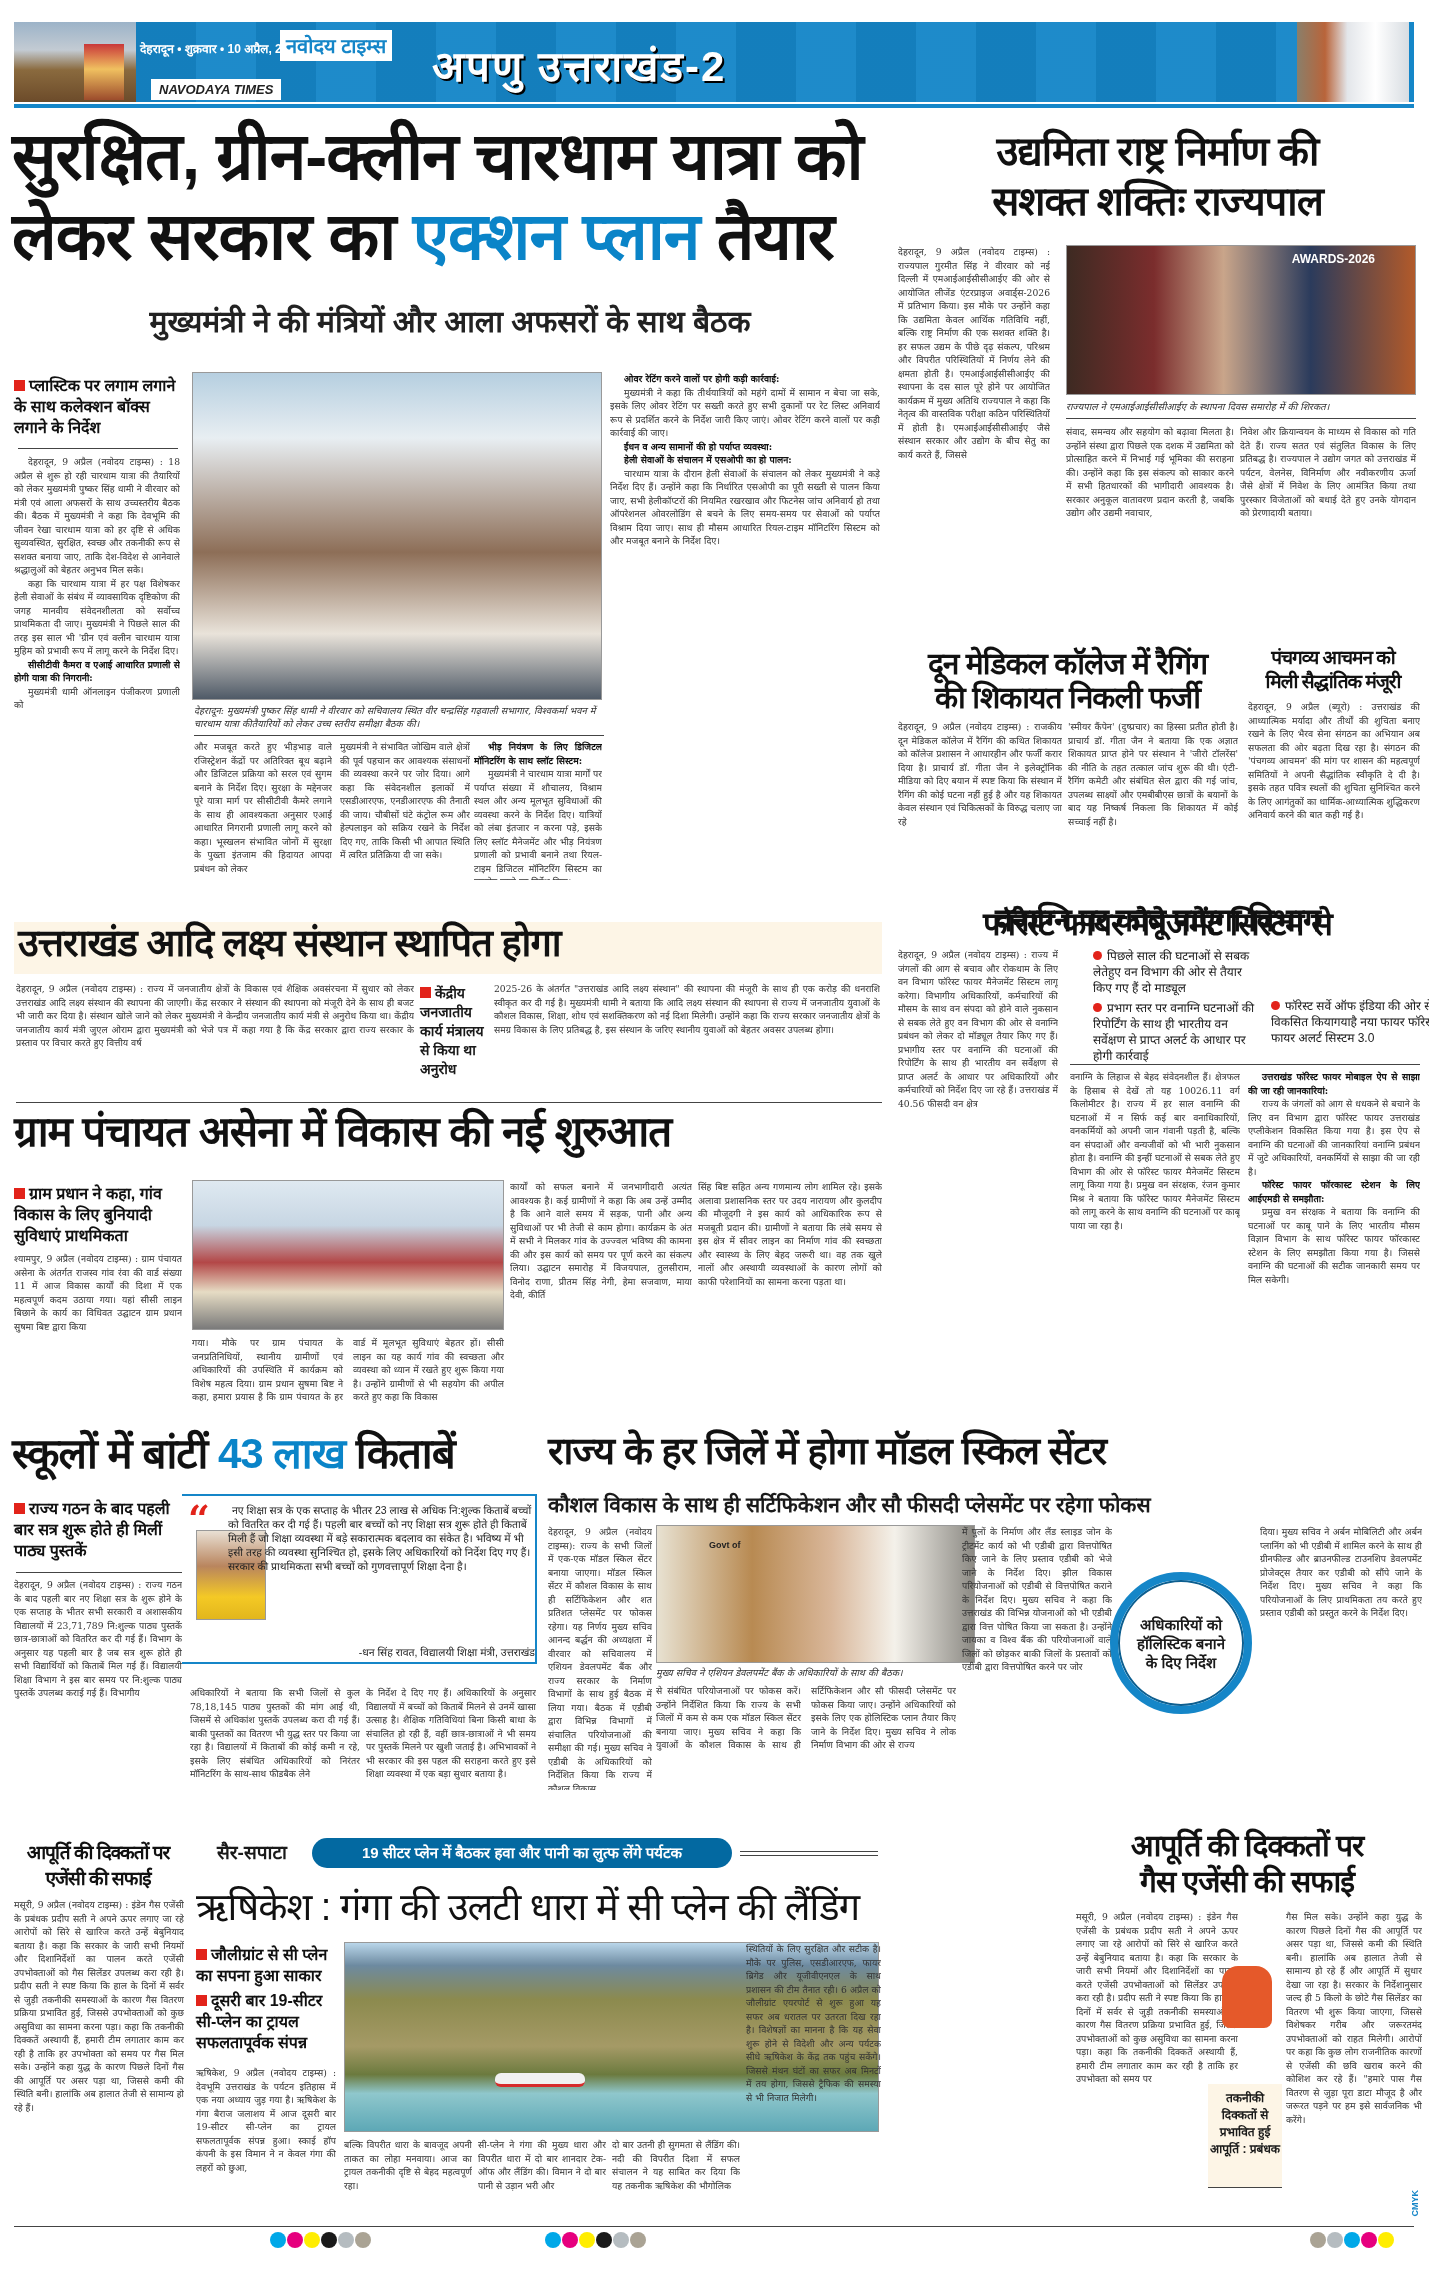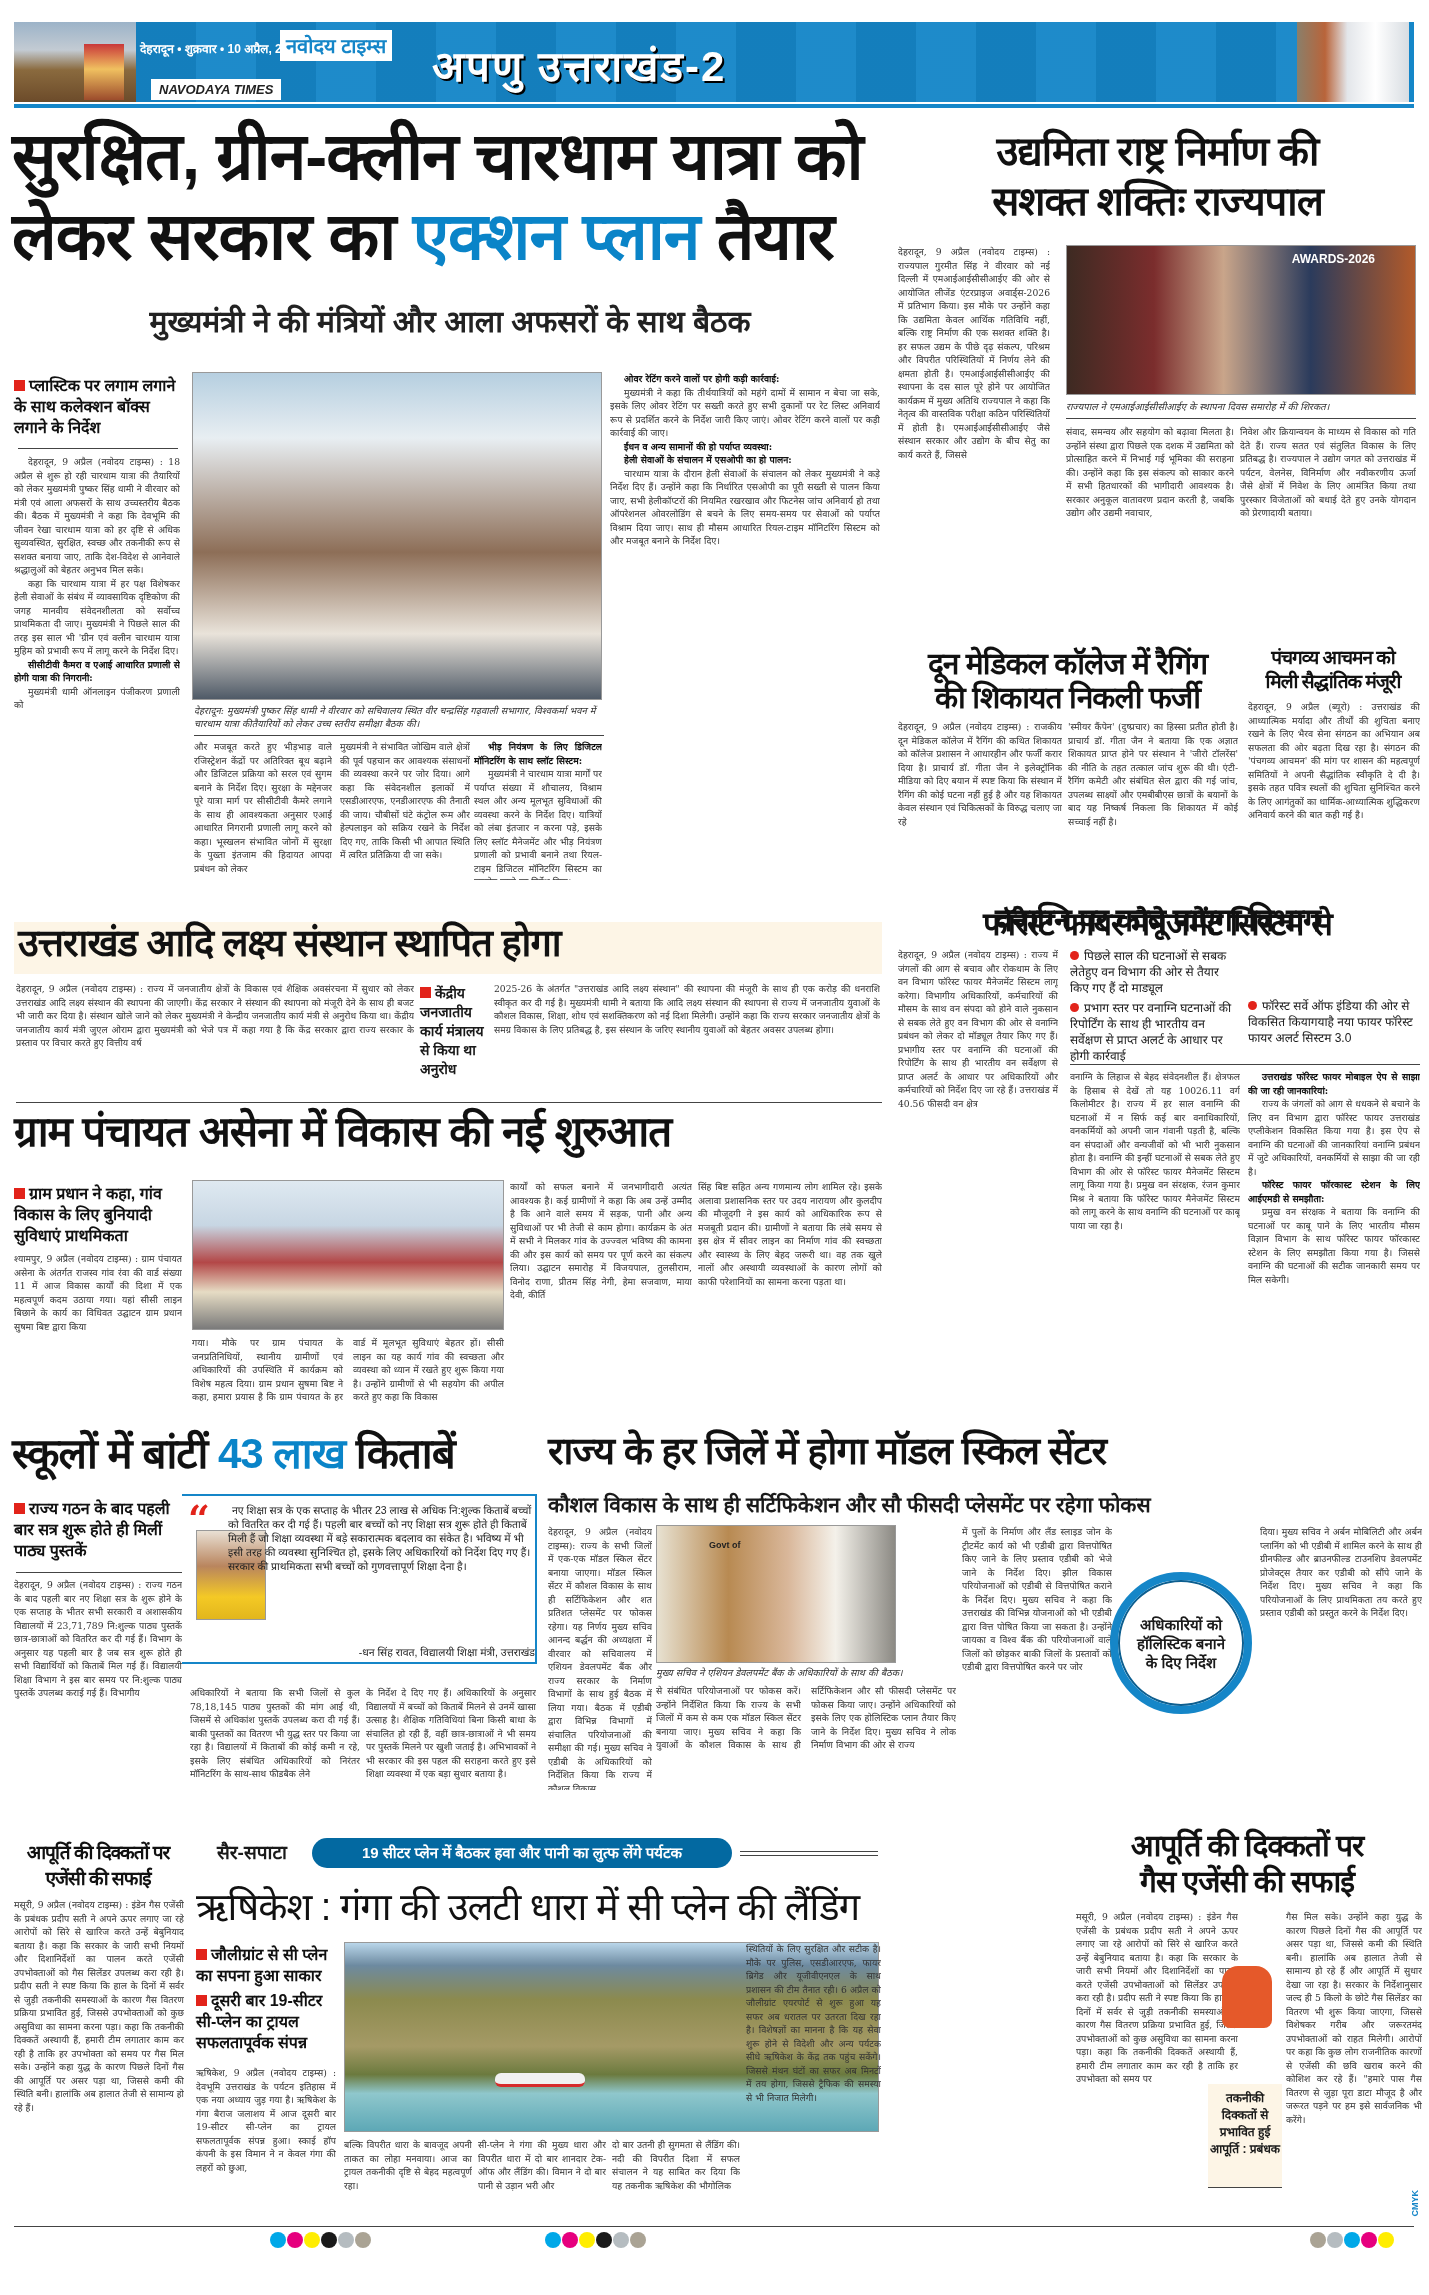--- a/index.html
+++ b/index.html
@@ -18,21 +18,21 @@
 
   .h-huge { font-family: "Liberation Sans", sans-serif; font-weight: bold; line-height: 1.05; color: #111; letter-spacing: -1px; }
   .blue { color: #0a84c8; }
   .body-text { font-family: "DejaVu Serif", serif; font-size: 9.2px; line-height: 13.5px; text-align: justify; color: #333; }
   .body-text p { text-indent: 14px; }
   .caption { font-family: "DejaVu Serif", serif; font-style: italic; font-size: 9.5px; line-height: 13px; color: #333; }
   .kicker { font-family: "Liberation Sans", sans-serif; font-weight: bold; font-size: 16px; line-height: 21px; color: #111; }
   .kicker .sq { display: inline-block; width: 11px; height: 11px; background: #e2231a; margin-right: 4px; }
   .photo { background: linear-gradient(135deg,#c8b79a 0%,#8f8676 30%,#5c6b80 60%,#d4d2cd 100%); border: 1px solid #999; }
   .rule { background: #444; height: 1px; }
-  .bullet-list { font-family: "Liberation Sans", sans-serif; font-size: 12px; line-height: 16px; }
+  .bullet-list { font-family: "Liberation Sans", sans-serif; font-size: 12px; line-height: 16px; margin-left: 23px; }
   .bullet-list .dot { display: inline-block; width: 9px; height: 9px; border-radius: 50%; background: #e2231a; margin-right: 5px; }
   .sub-bold { font-weight: bold; color: #111; }
   .cmyk-dots span { display: inline-block; width: 16px; height: 16px; border-radius: 50%; margin-right: 1px; }
 </style>
 </head>
 <body>
 
 <div class="abs mast"></div>
 <div class="abs mast-tiles"></div>
 <div class="abs mast-img-l"></div>
@@ -144,21 +144,21 @@
 <div class="abs" style="left:188px;top:1500px;font-size:38px;color:#e2231a;font-family:'DejaVu Serif',serif;font-weight:bold;line-height:1;">“</div>
 <div class="abs" style="left:196px;top:1530px;width:70px;height:90px;background:linear-gradient(180deg,#e9e0d4 0%,#b9855e 40%,#f4c925 75%,#e2b61c 100%);border:1px solid #999;"></div>
 <div class="abs" style="left:228px;top:1503px;width:305px;font-family:'Liberation Sans',sans-serif;font-size:10.5px;line-height:14px;color:#222;text-indent:4px;">नए शिक्षा सत्र के एक सप्ताह के भीतर 23 लाख से अधिक नि:शुल्क किताबें बच्चों को वितरित कर दी गई हैं। पहली बार बच्चों को नए शिक्षा सत्र शुरू होते ही किताबें मिली हैं जो शिक्षा व्यवस्था में बड़े सकारात्मक बदलाव का संकेत है। भविष्य में भी इसी तरह की व्यवस्था सुनिश्चित हो, इसके लिए अधिकारियों को निर्देश दिए गए हैं। सरकार की प्राथमिकता सभी बच्चों को गुणवत्तापूर्ण शिक्षा देना है।</div>
 <div class="abs" style="left:275px;top:1645px;width:260px;font-family:'Liberation Sans',sans-serif;font-size:10.5px;color:#222;text-align:right;">-धन सिंह रावत, विद्यालयी शिक्षा मंत्री, उत्तराखंड</div>
 <div class="abs body-text" style="left:190px;top:1686px;width:170px;height:102px;overflow:hidden;">अधिकारियों ने बताया कि सभी जिलों से कुल 78,18,145 पाठ्य पुस्तकों की मांग आई थी, जिसमें से अधिकांश पुस्तकें उपलब्ध करा दी गई हैं। बाकी पुस्तकों का वितरण भी युद्ध स्तर पर किया जा रहा है। विद्यालयों में किताबों की कोई कमी न रहे, इसके लिए संबंधित अधिकारियों को निरंतर मॉनिटरिंग के साथ-साथ फीडबैक लेने</div>
 <div class="abs body-text" style="left:366px;top:1686px;width:170px;height:102px;overflow:hidden;">के निर्देश दे दिए गए हैं। अधिकारियों के अनुसार विद्यालयों में बच्चों को किताबें मिलने से उनमें खासा उत्साह है। शैक्षिक गतिविधियां बिना किसी बाधा के संचालित हो रही हैं, वहीं छात्र-छात्राओं ने भी समय पर पुस्तकें मिलने पर खुशी जताई है। अभिभावकों ने भी सरकार की इस पहल की सराहना करते हुए इसे शिक्षा व्यवस्था में एक बड़ा सुधार बताया है।</div>
 
 <div class="abs h-huge" style="left:548px;top:1432px;width:875px;font-size:38px;">राज्य के हर जिलें में होगा मॉडल स्किल सेंटर</div>
 <div class="abs" style="left:548px;top:1490px;width:875px;font-family:'Liberation Sans',sans-serif;font-weight:bold;font-size:21px;color:#1a1a1a;">कौशल विकास के साथ ही सर्टिफिकेशन और सौ फीसदी प्लेसमेंट पर रहेगा फोकस</div>
 <div class="abs body-text" style="left:548px;top:1525px;width:104px;height:265px;overflow:hidden;">देहरादून, 9 अप्रैल (नवोदय टाइम्स): राज्य के सभी जिलों में एक-एक मॉडल स्किल सेंटर बनाया जाएगा। मॉडल स्किल सेंटर में कौशल विकास के साथ ही सर्टिफिकेशन और शत प्रतिशत प्लेसमेंट पर फोकस रहेगा। यह निर्णय मुख्य सचिव आनन्द बर्द्धन की अध्यक्षता में वीरवार को सचिवालय में एशियन डेवलपमेंट बैंक और राज्य सरकार के निर्माण विभागों के साथ हुई बैठक में लिया गया। बैठक में एडीबी द्वारा विभिन्न विभागों में संचालित परियोजनाओं की समीक्षा की गई। मुख्य सचिव ने एडीबी के अधिकारियों को निर्देशित किया कि राज्य में कौशल विकास</div>
-<div class="abs photo" style="left:656px;top:1525px;width:240px;height:138px;background:linear-gradient(90deg,#e8e2d2 0%,#b88a52 30%,#d9b79a 55%,#f4f1ea 75%,#8c8a84 100%);">
+<div class="abs photo" style="left:656px;top:1525px;width:319px;height:138px;background:linear-gradient(90deg,#e8e2d2 0%,#b88a52 30%,#d9b79a 55%,#f4f1ea 75%,#8c8a84 100%);">
   <span style="position:absolute;left:52px;top:14px;font-size:9px;font-weight:bold;font-family:'Liberation Sans',sans-serif;color:#222;">Govt of</span>
 </div>
 <div class="abs caption" style="left:656px;top:1666px;width:300px;">मुख्य सचिव ने एशियन डेवलपमेंट बैंक के अधिकारियों के साथ की बैठक।</div>
 <div class="abs body-text" style="left:656px;top:1684px;width:300px;height:106px;overflow:hidden;column-count:2;column-gap:10px;">से संबंधित परियोजनाओं पर फोकस करें। उन्होंने निर्देशित किया कि राज्य के सभी जिलों में कम से कम एक मॉडल स्किल सेंटर बनाया जाए। मुख्य सचिव ने कहा कि युवाओं के कौशल विकास के साथ ही सर्टिफिकेशन और सौ फीसदी प्लेसमेंट पर फोकस किया जाए। उन्होंने अधिकारियों को इसके लिए एक होलिस्टिक प्लान तैयार किए जाने के निर्देश दिए। मुख्य सचिव ने लोक निर्माण विभाग की ओर से राज्य</div>
 <div class="abs body-text" style="left:962px;top:1525px;width:150px;height:265px;overflow:hidden;">में पुलों के निर्माण और लैंड स्लाइड जोन के ट्रीटमेंट कार्य को भी एडीबी द्वारा वित्तपोषित किए जाने के लिए प्रस्ताव एडीबी को भेजे जाने के निर्देश दिए। झील विकास परियोजनाओं को एडीबी से वित्तपोषित कराने के निर्देश दिए। मुख्य सचिव ने कहा कि उत्तराखंड की विभिन्न योजनाओं को भी एडीबी द्वारा वित्त पोषित किया जा सकता है। उन्होंने जायका व विश्व बैंक की परियोजनाओं वाले जिलों को छोड़कर बाकी जिलों के प्रस्तावों को एडीबी द्वारा वित्तपोषित करने पर जोर</div>
 <div class="abs body-text" style="left:1260px;top:1525px;width:162px;height:265px;overflow:hidden;">दिया। मुख्य सचिव ने अर्बन मोबिलिटी और अर्बन प्लानिंग को भी एडीबी में शामिल करने के साथ ही ग्रीनफील्ड और ब्राउनफील्ड टाउनशिप डेवलपमेंट प्रोजेक्ट्स तैयार कर एडीबी को सौंपे जाने के निर्देश दिए। मुख्य सचिव ने कहा कि परियोजनाओं के लिए प्राथमिकता तय करते हुए प्रस्ताव एडीबी को प्रस्तुत करने के निर्देश दिए।</div>
 <div class="abs" style="left:1110px;top:1572px;width:142px;height:142px;border-radius:50%;background:#fff;border:8px solid #1586c8;box-shadow:0 0 0 2px #0d5f90 inset;display:flex;align-items:center;justify-content:center;text-align:center;font-family:'Liberation Sans',sans-serif;font-weight:bold;font-size:15px;line-height:19px;padding:12px;">अधिकारियों को हॉलिस्टिक बनाने के दिए निर्देश</div>
 
 <div class="abs" style="left:196px;top:1838px;width:112px;height:30px;font-family:'Liberation Sans',sans-serif;font-weight:bold;font-size:19px;line-height:30px;text-align:center;">सैर-सपाटा</div>
 <div class="abs" style="left:312px;top:1838px;width:420px;height:30px;background:#0369a1;border-radius:15px;color:#fff;font-family:'Liberation Sans',sans-serif;font-weight:bold;font-size:15px;line-height:30px;text-align:center;">19 सीटर प्लेन में बैठकर हवा और पानी का लुत्फ लेंगे पर्यटक</div>

